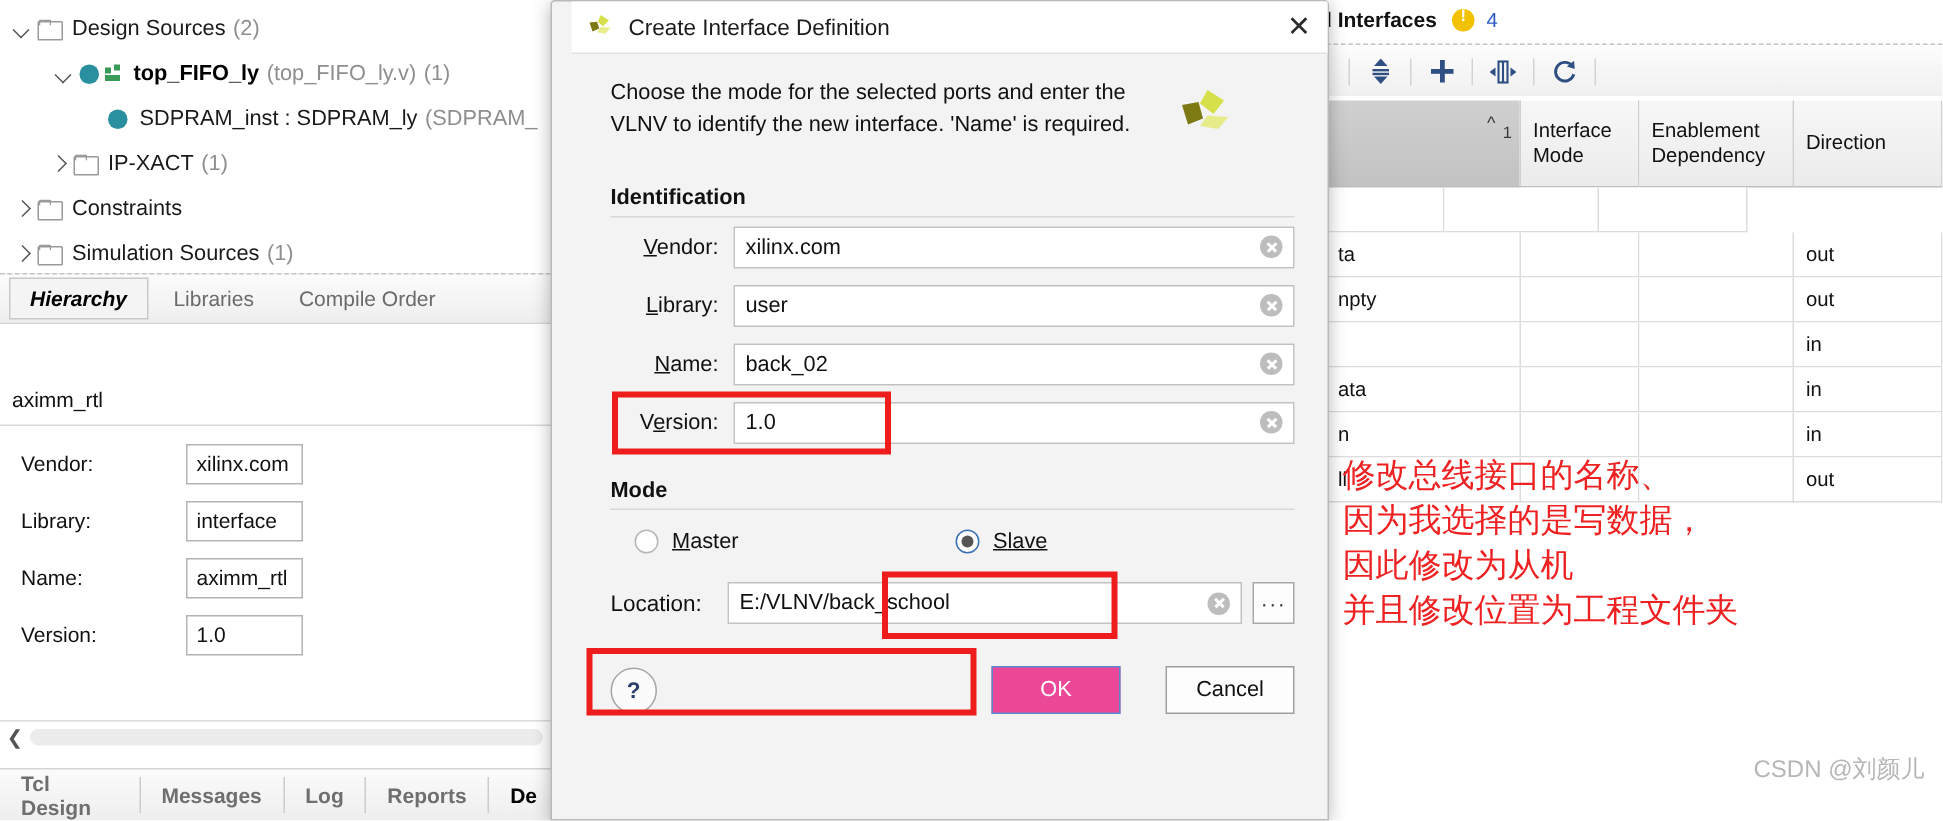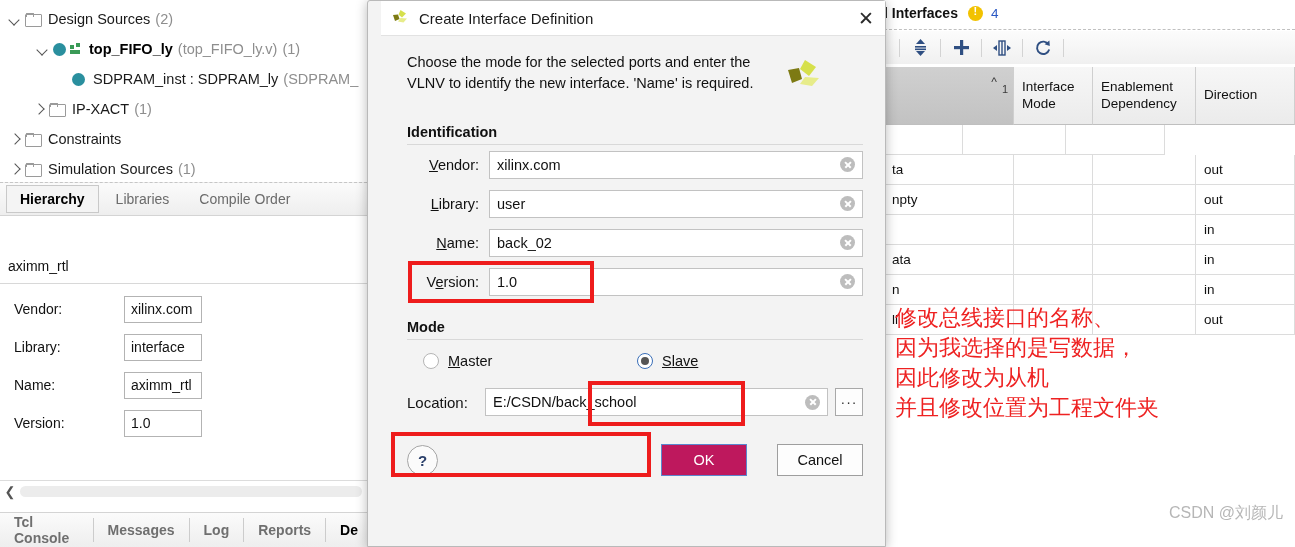--- a/index.html
+++ b/index.html
@@ -71,20 +71,21 @@
     border-top:1px dashed #c6c6c6;
     background: linear-gradient(#fbfbfb,#eeeeee);
     display:flex; align-items:center; padding-left: 6px;
   }
   .tree-tab {
     font-size: 14px; color:#6b6b6b; padding: 5px 13px; margin-right: 4px;
   }
   .tree-tab.active {
     color:#000; font-weight:bold; background:#f4f4f4;
     border:1px solid #c9c9c9;
+    font-style:italic;
   }
   .thin-sep { position:absolute; left:0; top:215px; width:372px; height:1px; background:#d4d4d4;}
 
   .props-header {
     position:absolute; left:0; top:216px; width:372px; height:32px;
     background: linear-gradient(#efefef,#e4e4e4);
     display:flex; align-items:center; padding-left:8px;
     font-size:14px; font-weight:bold; color:#111;
     border-bottom:1px solid #cfcfcf;
   }
@@ -263,21 +264,21 @@
   .help-btn {
     width:31px; height:31px; border-radius:50%; border:1.6px solid #a5a5a5;
     background:#fbfbfb; display:flex; align-items:center; justify-content:center;
     font-size:15px; font-weight:bold; color:#2a3f6a;
   }
   .btn-spacer { flex:1; }
   .btn {
     width:86px; height:32px; display:flex; align-items:center; justify-content:center;
     font-size:14.5px; border:1px solid #9e9e9e; background:#fdfdfd; color:#111;
   }
-  .btn.primary { background:#be185d; border-color:#5b86ce; color:#ffffff; margin-right:30px; }
+  .btn.primary { background:#ec4899; border-color:#5b86ce; color:#ffffff; margin-right:30px; }
 
   
   .redbox { position:absolute; border:4px solid #ee1c1c; z-index:45; pointer-events:none; }
 </style>
 </head>
 <body>
 
 <div id="root">
 
   <div class="left-panel">
@@ -358,21 +359,21 @@
         <span class="pf-box">1.0</span>
       </div>
     </div>
 
     <div class="hscroll">
       <span class="arrow">❮</span>
       <span class="track"><span class="thumb"></span></span>
     </div>
 
     <div class="bottom-tabs">
-      <div class="bt">Tcl Console</div>
+      <div class="bt">Tcl Design</div>
       <div class="bt">Messages</div>
       <div class="bt">Log</div>
       <div class="bt">Reports</div>
       <div class="bt active" style="border-right:none;">De</div>
     </div>
   </div>
 
   <div class="right-panel">
     <div class="rp-title">
       <span>l Interfaces</span>
@@ -558,21 +559,21 @@
         </span>
         <span class="radio-wrap" style="margin-left:24px;">
           <span class="radio checked"></span>
           <span style="text-decoration:none;"><u>S</u><span style="text-decoration:underline;">lave</span></span>
         </span>
       </div>
 
       <div class="loc-row">
         <span class="loc-label">Location:</span>
         <span class="finput">
-          <span class="val">E:/CSDN/back_school</span>
+          <span class="val">E:/VLNV/back_school</span>
           <span class="clear-ico"></span>
         </span>
         <span class="browse-btn">···</span>
       </div>
 
       <div class="btn-row">
         <span class="help-btn">?</span>
         <span class="btn-spacer"></span>
         <span class="btn primary">OK</span>
         <span class="btn">Cancel</span>

